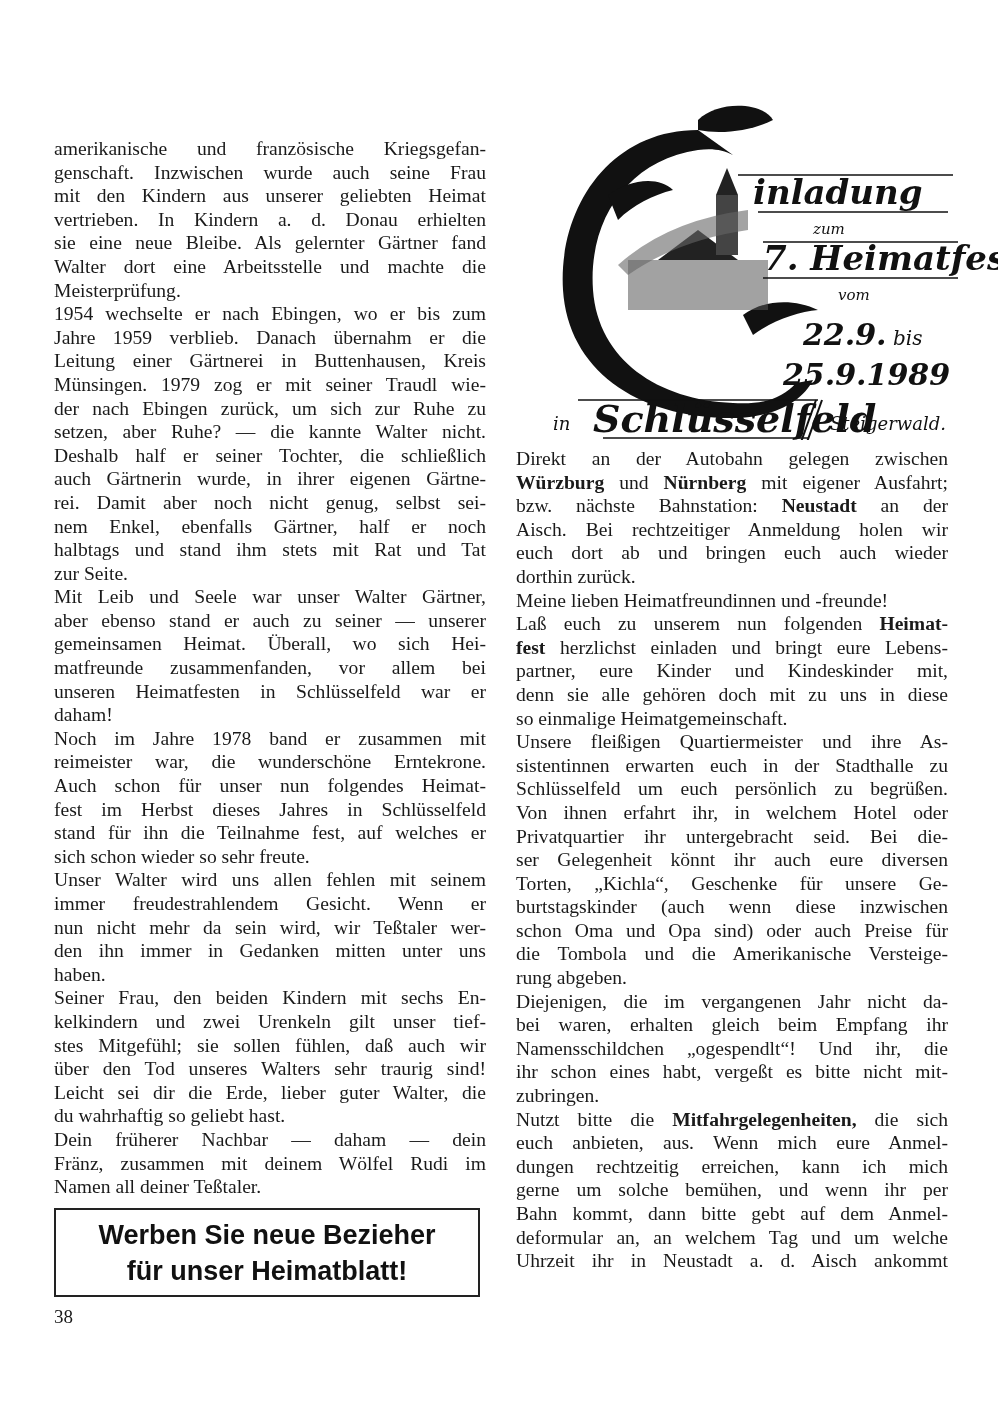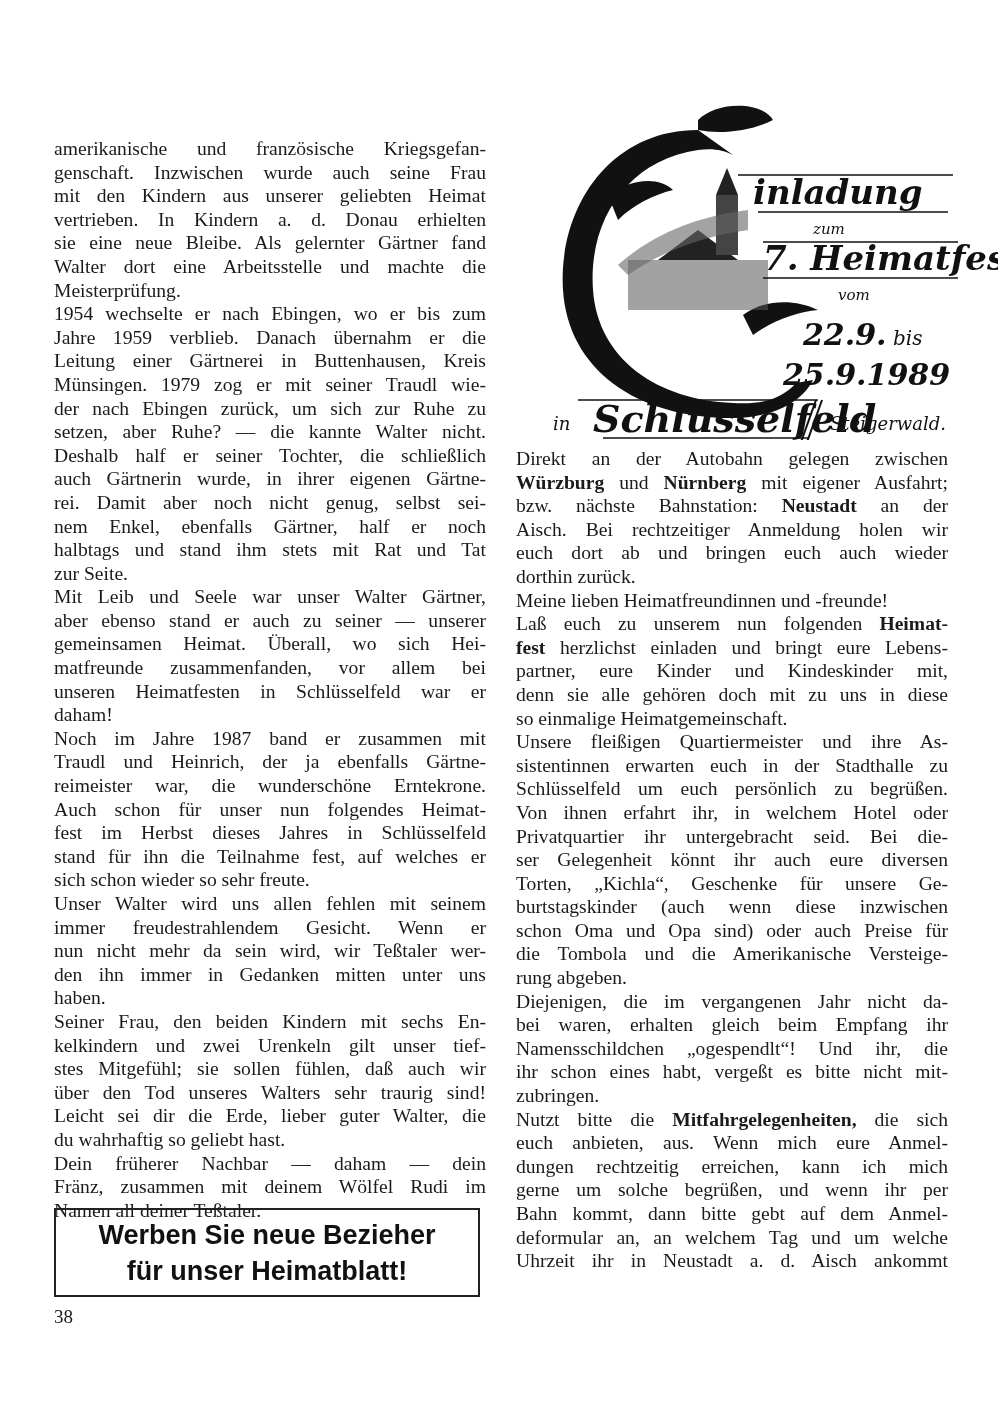--- a/index.html
+++ b/index.html
@@ -43,22 +43,21 @@
     <span class="line">rei. Damit aber noch nicht genug, selbst sei-</span>
     <span class="line">nem Enkel, ebenfalls Gärtner, half er noch</span>
     <span class="line">halbtags und stand ihm stets mit Rat und Tat</span>
     <span class="line last">zur Seite.</span>
     <span class="line">Mit Leib und Seele war unser Walter Gärtner,</span>
     <span class="line">aber ebenso stand er auch zu seiner — unserer</span>
     <span class="line">gemeinsamen Heimat. Überall, wo sich Hei-</span>
     <span class="line">matfreunde zusammenfanden, vor allem bei</span>
     <span class="line">unseren Heimatfesten in Schlüsselfeld war er</span>
     <span class="line last">daham!</span>
-    <span class="line">Noch im Jahre 1987 band er zusammen mit</span>
-    <span class="line">Traudl und Heinrich, der ja ebenfalls Gärtne-</span>
+    <span class="line">Noch im Jahre 1978 band er zusammen mit</span>
     <span class="line">reimeister war, die wunderschöne Erntekrone.</span>
     <span class="line">Auch schon für unser nun folgendes Heimat-</span>
     <span class="line">fest im Herbst dieses Jahres in Schlüsselfeld</span>
     <span class="line">stand für ihn die Teilnahme fest, auf welches er</span>
     <span class="line last">sich schon wieder so sehr freute.</span>
     <span class="line">Unser Walter wird uns allen fehlen mit seinem</span>
     <span class="line">immer freudestrahlendem Gesicht. Wenn er</span>
     <span class="line">nun nicht mehr da sein wird, wir Teßtaler wer-</span>
     <span class="line">den ihn immer in Gedanken mitten unter uns</span>
     <span class="line last">haben.</span>
@@ -137,21 +136,21 @@
     <span class="line"><span>die Tombola und die Amerikanische Versteige-</span></span>
     <span class="line last"><span>rung abgeben.</span></span>
     <span class="line"><span>Diejenigen, die im vergangenen Jahr nicht da-</span></span>
     <span class="line"><span>bei waren, erhalten gleich beim Empfang ihr</span></span>
     <span class="line"><span>Namensschildchen „ogespendlt“! Und ihr, die</span></span>
     <span class="line"><span>ihr schon eines habt, vergeßt es bitte nicht mit-</span></span>
     <span class="line last"><span>zubringen.</span></span>
     <span class="line"><span>Nutzt bitte die </span><span class="b">Mitfahrgelegenheiten,</span><span> die sich</span></span>
     <span class="line"><span>euch anbieten, aus. Wenn mich eure Anmel-</span></span>
     <span class="line"><span>dungen rechtzeitig erreichen, kann ich mich</span></span>
-    <span class="line"><span>gerne um solche begrüßen, und wenn ihr per</span></span>
+    <span class="line"><span>gerne um solche bemühen, und wenn ihr per</span></span>
     <span class="line"><span>Bahn kommt, dann bitte gebt auf dem Anmel-</span></span>
     <span class="line"><span>deformular an, an welchem Tag und um welche</span></span>
     <span class="line"><span>Uhrzeit ihr in Neustadt a. d. Aisch ankommt</span></span>
   </div>
 
 <div id="ad-box">
   <div>Werben Sie neue Bezieher</div>
   <div>für unser Heimatblatt!</div>
 </div>
 

